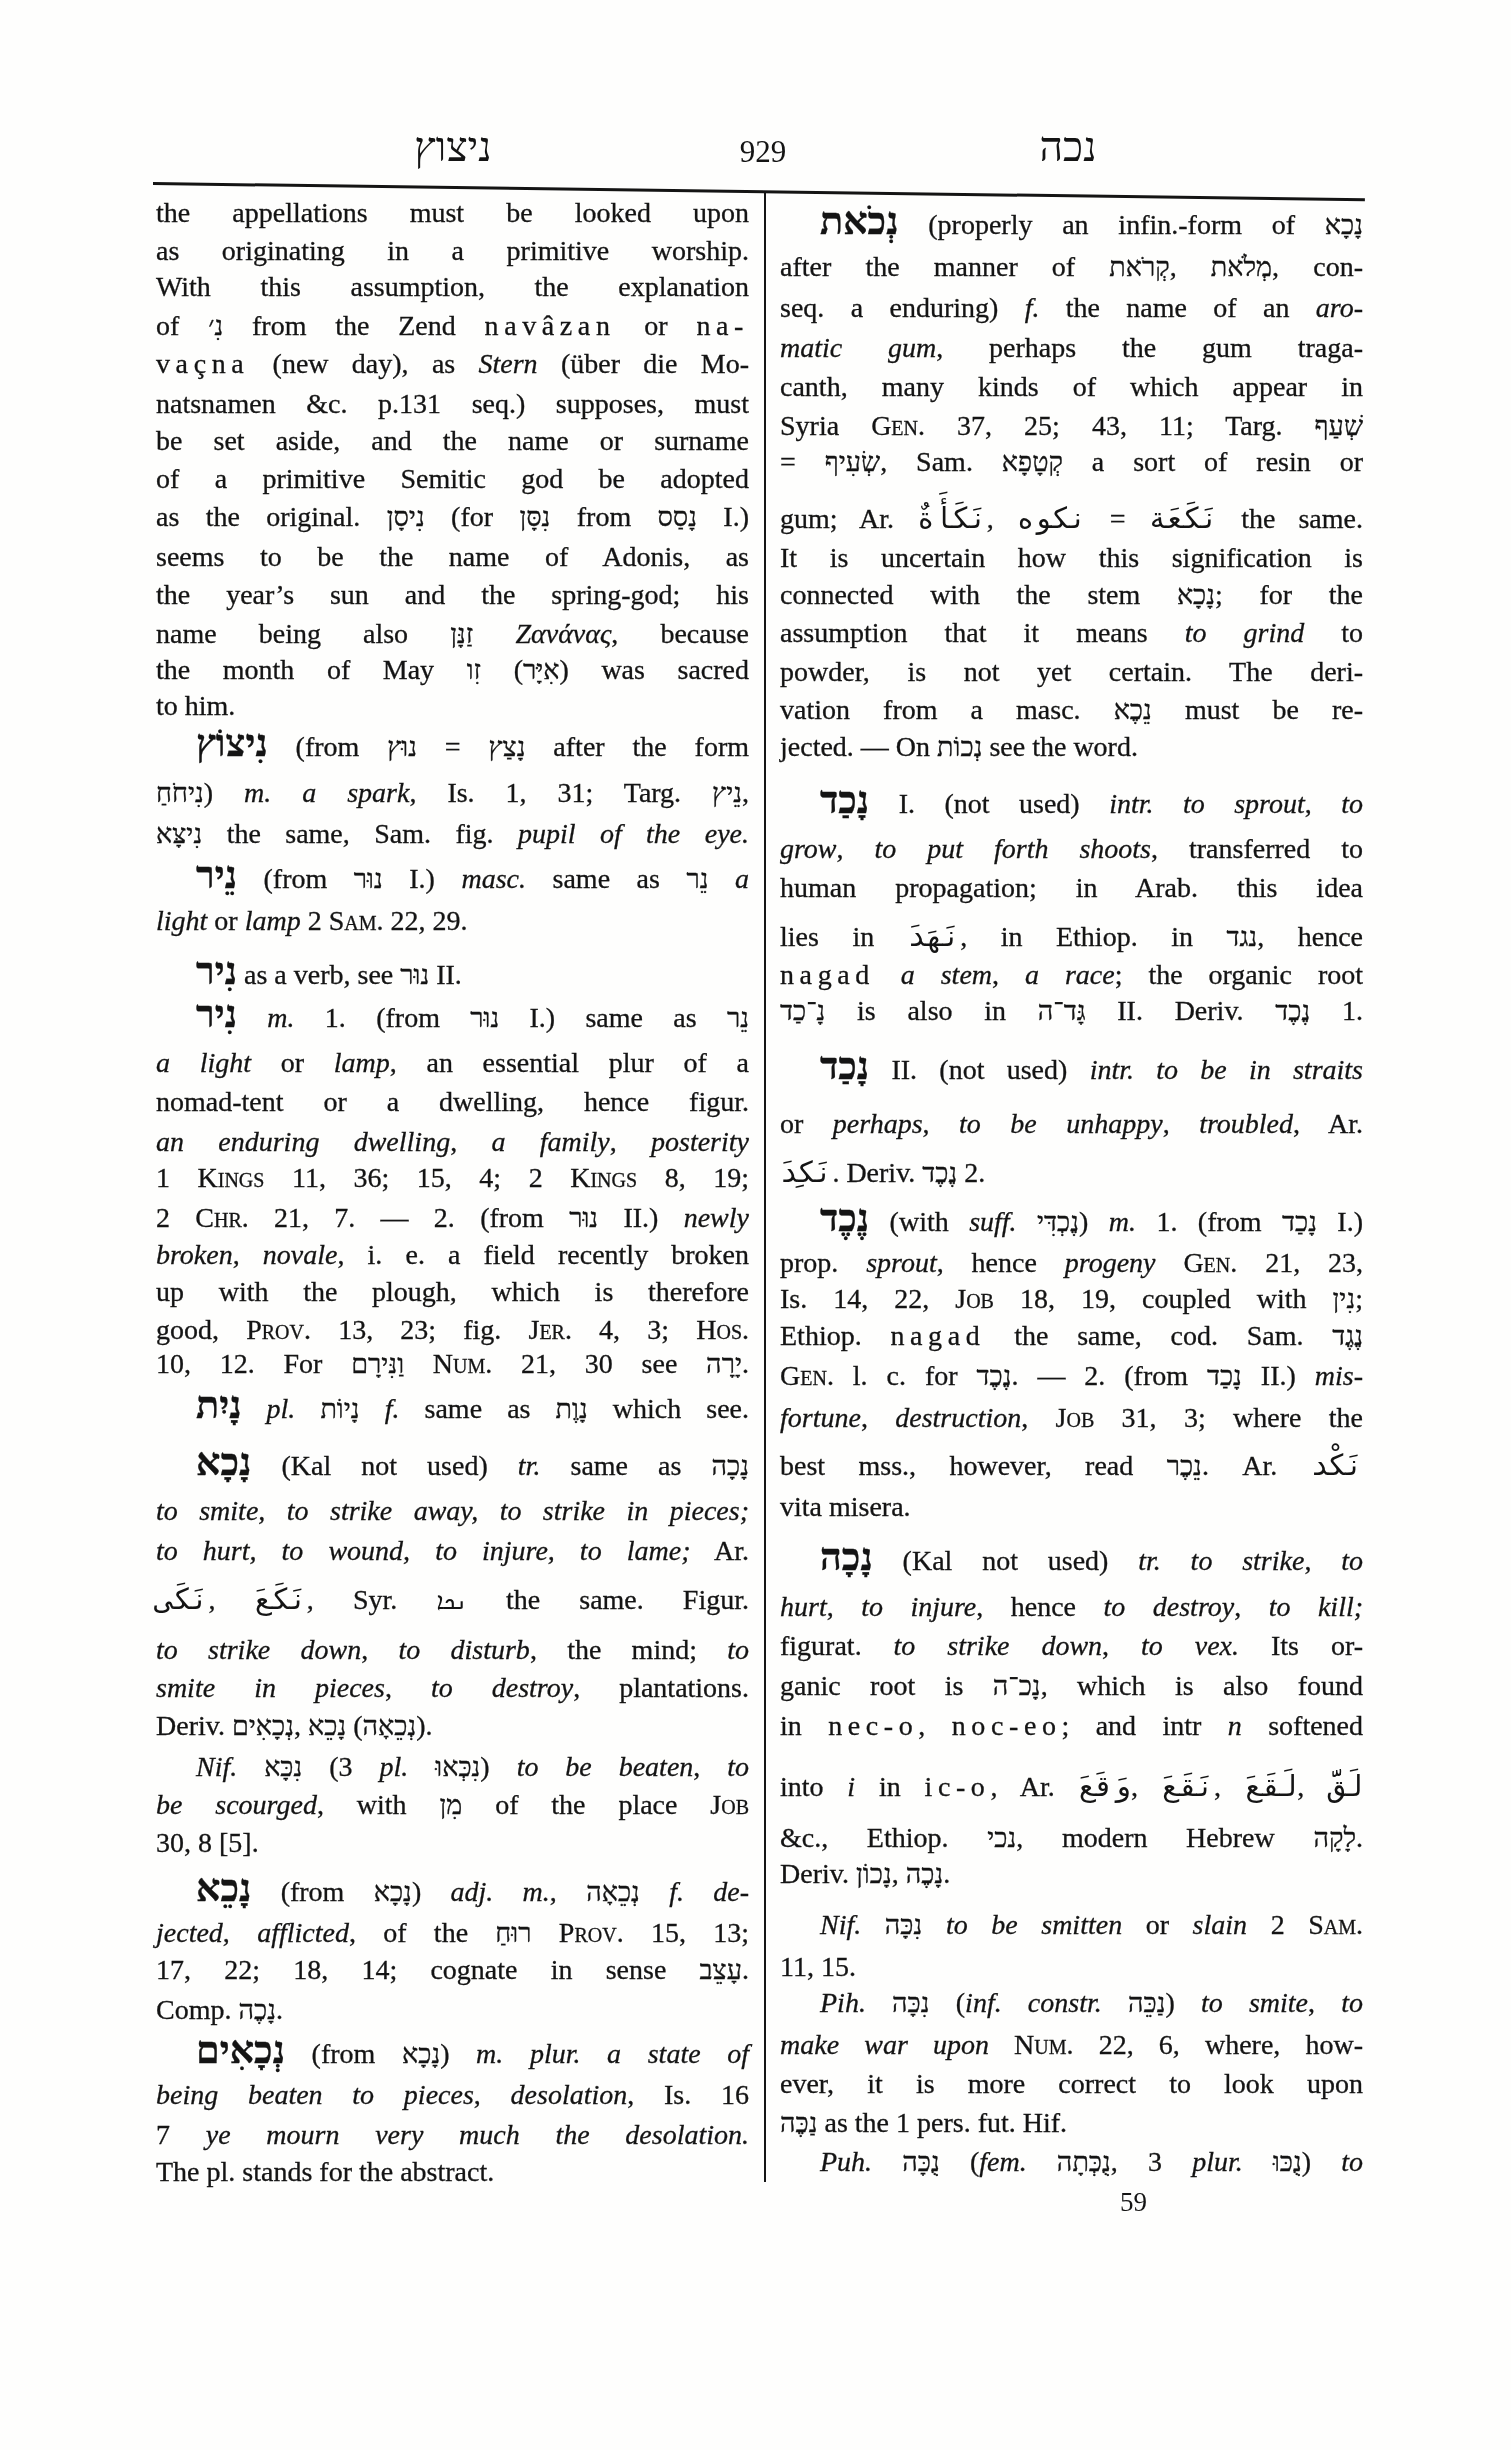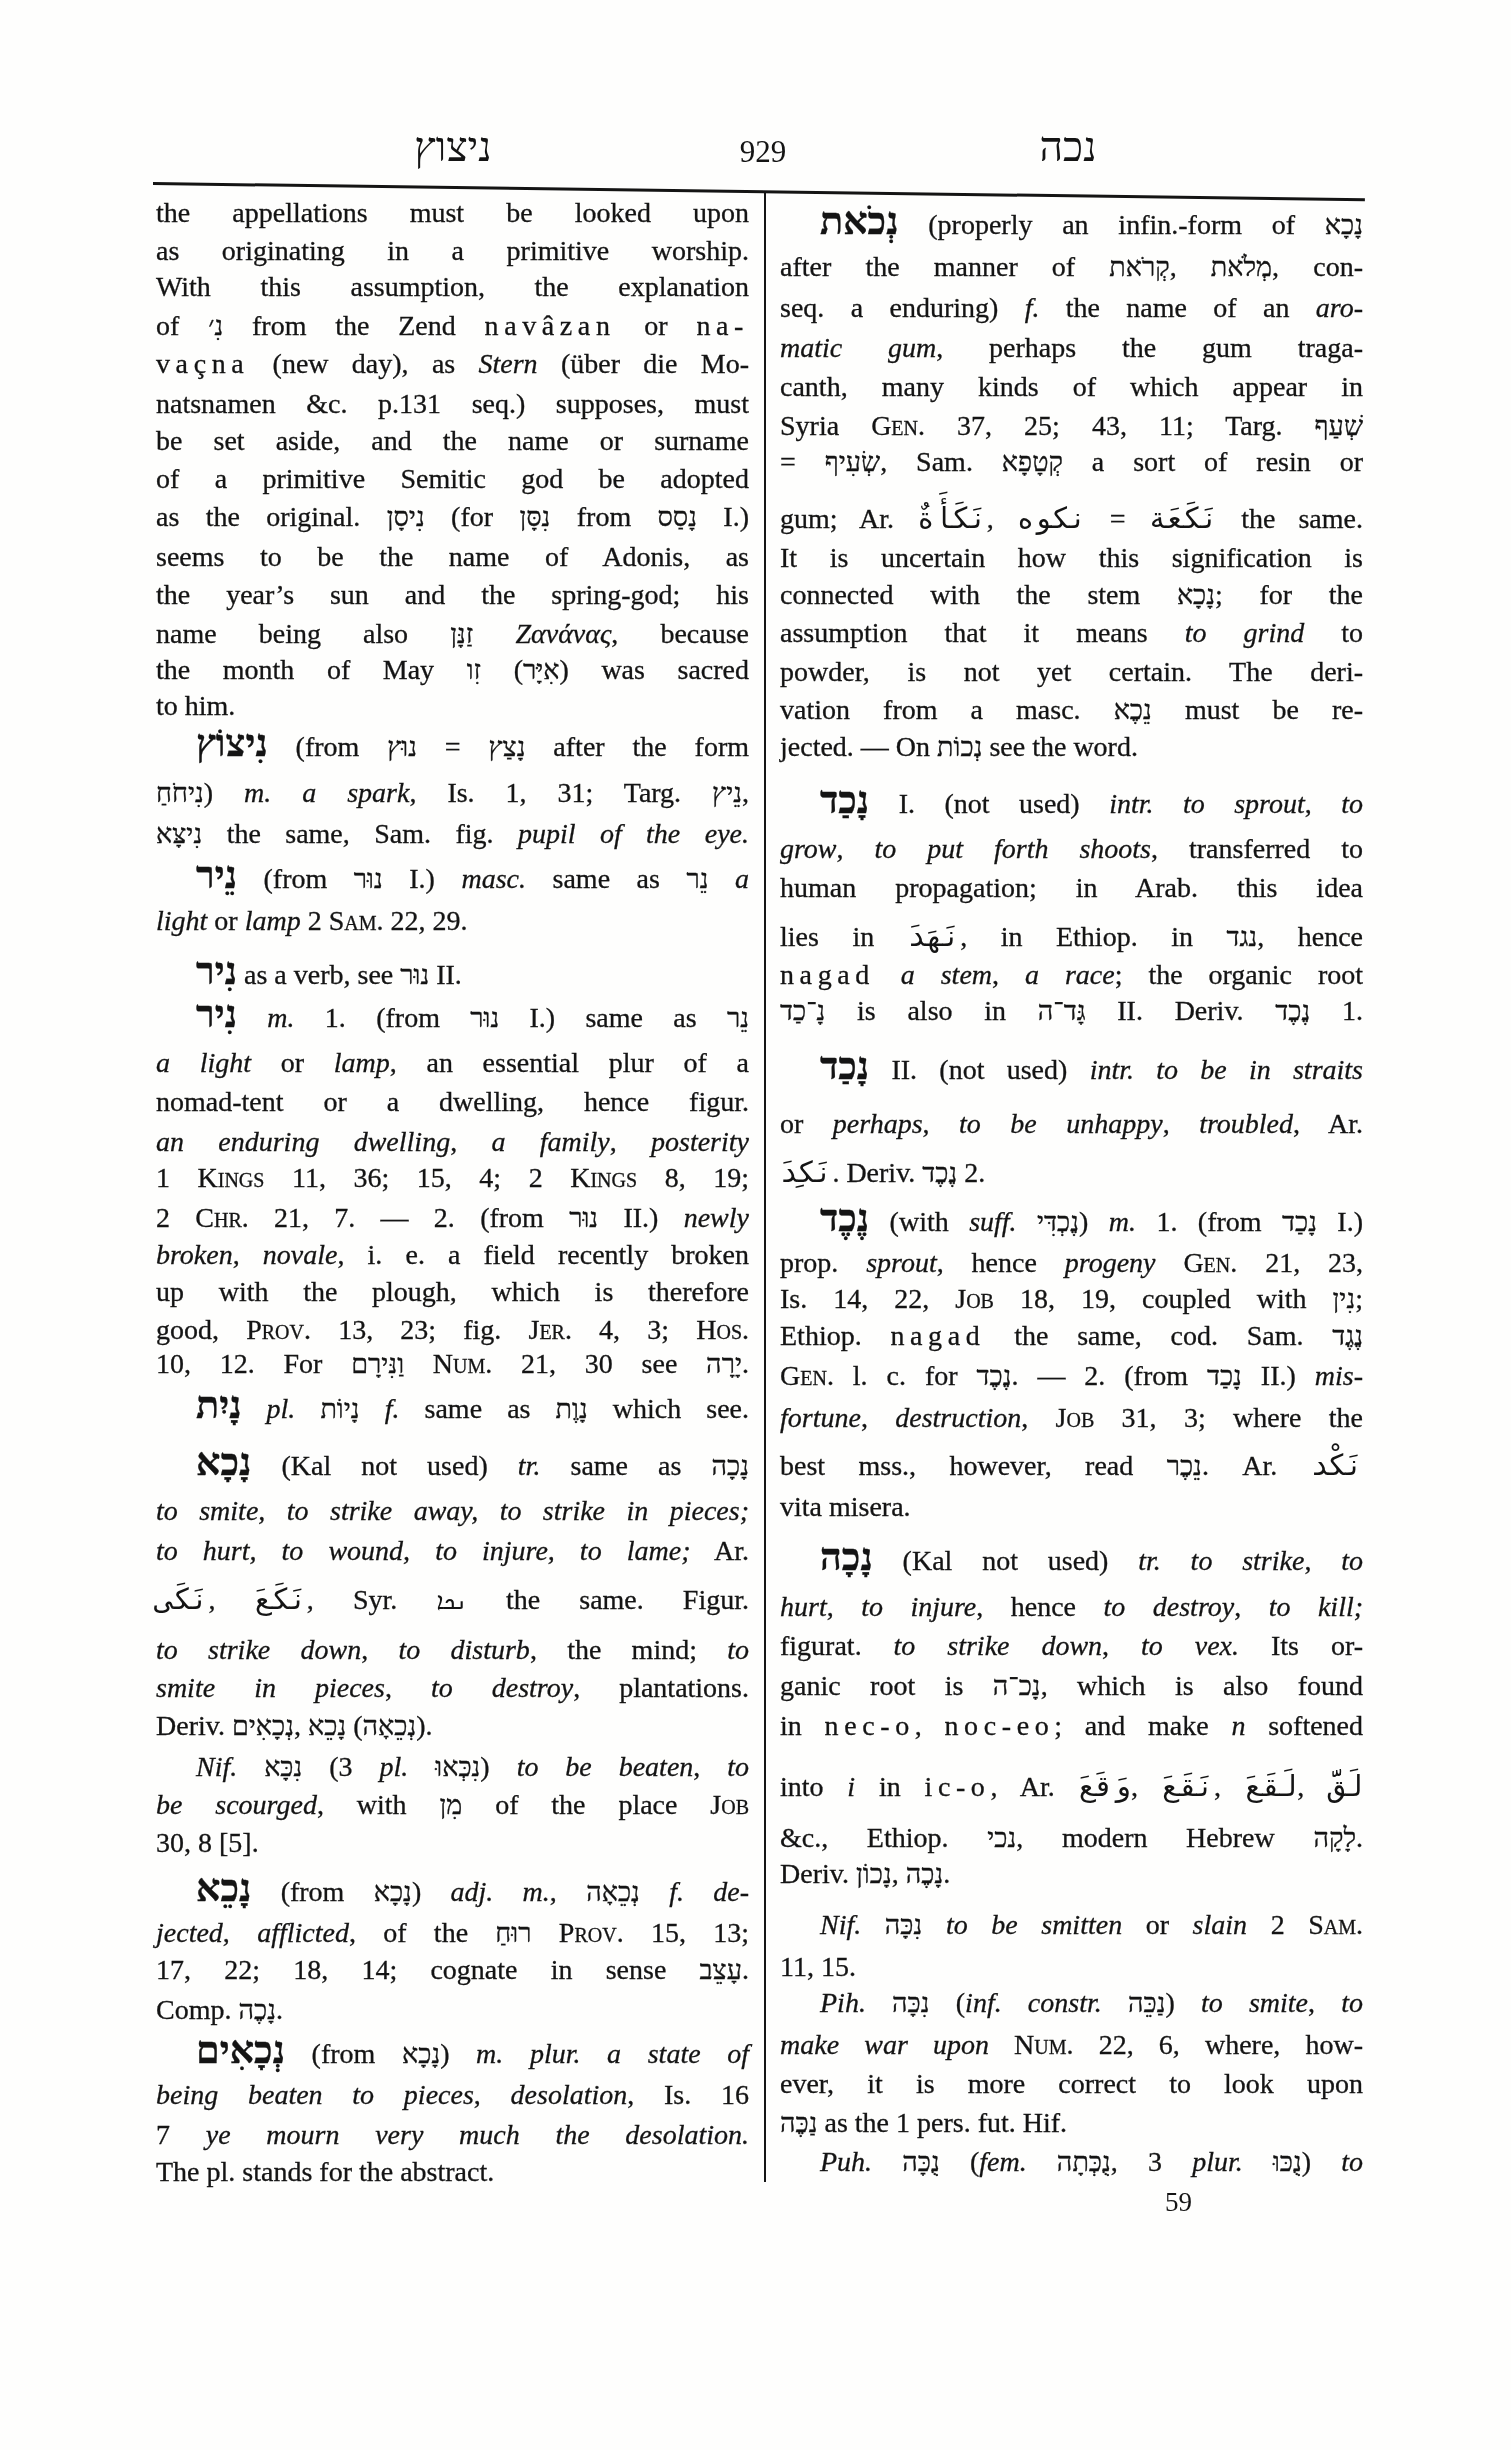--- a/index.html
+++ b/index.html
@@ -55,21 +55,21 @@
     }
     .s-ar {
       font-family: Liberation Mono, monospace; font-size: 29px;
       direction: rtl; unicode-bidi: isolate; -webkit-text-stroke: 0;
     }
     .s-sy {
       font-family: "DejaVu Sans", sans-serif; font-size: 23.4px;
       direction: rtl; unicode-bidi: isolate; -webkit-text-stroke: 0;
     }
 
-    .sig { position: absolute; left: 1120px; top: 2184px; width: 72px; text-align: right; font-size: 27px; line-height: 36px; height: 36px; }
+    .sig { position: absolute; left: 1120px; top: 2184px; width: 72px; text-align: left; font-size: 27px; line-height: 36px; height: 36px; }
   </style>
 </head>
 <body>
 
 <div class="page">
 
   <div class="rh rh-he" id="rh-left">ניצוץ</div>
   <div class="rh" id="page-num">929</div>
   <div class="rh rh-he" id="rh-right">נכה</div>
   <div class="rule"></div>
@@ -198,21 +198,21 @@
       <div class="ln" style="top:1400px"><span class="seg s-i">fortune</span><span class="seg s-r">, </span><span class="seg s-i">destruction</span><span class="seg s-r">, </span><span class="seg s-sc">Job</span><span class="seg s-r"> 31, 3; where the</span></div>
       <div class="ln" style="top:1448px"><span class="seg s-r">best mss., however, read </span><span class="seg s-he">נֵכֶר</span><span class="seg s-r">. Ar. </span><span class="seg s-ar">نَكْد</span></div>
       <div class="ln end" style="top:1489px"><span class="seg s-r">vita misera.</span></div>
     </div>
 
     <div>
       <div class="ln first" style="top:1543px"><span class="seg s-hw">נָכָה</span><span class="seg s-r"> (Kal not used) </span><span class="seg s-i">tr. to strike</span><span class="seg s-r">, </span><span class="seg s-i">to</span></div>
       <div class="ln" style="top:1589px"><span class="seg s-i">hurt</span><span class="seg s-r">, </span><span class="seg s-i">to injure</span><span class="seg s-r">, hence </span><span class="seg s-i">to destroy</span><span class="seg s-r">, </span><span class="seg s-i">to kill;</span></div>
       <div class="ln" style="top:1628px"><span class="seg s-r">figurat. </span><span class="seg s-i">to strike down</span><span class="seg s-r">, </span><span class="seg s-i">to vex.</span><span class="seg s-r"> Its or-</span></div>
       <div class="ln" style="top:1668px"><span class="seg s-r">ganic root is </span><span class="seg s-he">נָכ־ה</span><span class="seg s-r">, which is also found</span></div>
-      <div class="ln" style="top:1708px"><span class="seg s-r">in </span><span class="seg s-sp">nec-o</span><span class="seg s-r">, </span><span class="seg s-sp">noc-eo</span><span class="seg s-r">; and make </span><span class="seg s-i">n</span><span class="seg s-r"> softened</span></div>
+      <div class="ln" style="top:1708px"><span class="seg s-r">in </span><span class="seg s-sp">nec-o</span><span class="seg s-r">, </span><span class="seg s-sp">noc-eo</span><span class="seg s-r">; and intr </span><span class="seg s-i">n</span><span class="seg s-r"> softened</span></div>
       <div class="ln" style="top:1769px"><span class="seg s-r">into </span><span class="seg s-i">i</span><span class="seg s-r"> in </span><span class="seg s-sp">ic-o</span><span class="seg s-r">, Ar. </span><span class="seg s-ar">وَقَعَ</span><span class="seg s-r">, </span><span class="seg s-ar">نَقَعَ</span><span class="seg s-r">, </span><span class="seg s-ar">لَقَعَ</span><span class="seg s-r">, </span><span class="seg s-ar">لَقَّ</span></div>
       <div class="ln" style="top:1820px"><span class="seg s-r">&amp;c., Ethiop. </span><span class="seg s-he">נכי</span><span class="seg s-r">, modern Hebrew </span><span class="seg s-he">לָקָה</span><span class="seg s-r">.</span></div>
       <div class="ln end" style="top:1856px"><span class="seg s-r">Deriv. </span><span class="seg s-he">נָכוֹן</span><span class="seg s-r">, </span><span class="seg s-he">נָכֶה</span><span class="seg s-r">.</span></div>
     </div>
 
     <div>
       <div class="ln first" style="top:1907px"><span class="seg s-i">Nif.</span><span class="seg s-r"> </span><span class="seg s-he">נִכָּה</span><span class="seg s-r"> </span><span class="seg s-i">to be smitten</span><span class="seg s-r"> or </span><span class="seg s-i">slain</span><span class="seg s-r"> 2 </span><span class="seg s-sc">Sam.</span></div>
       <div class="ln end" style="top:1949px"><span class="seg s-r">11, 15.</span></div>
     </div>
 

